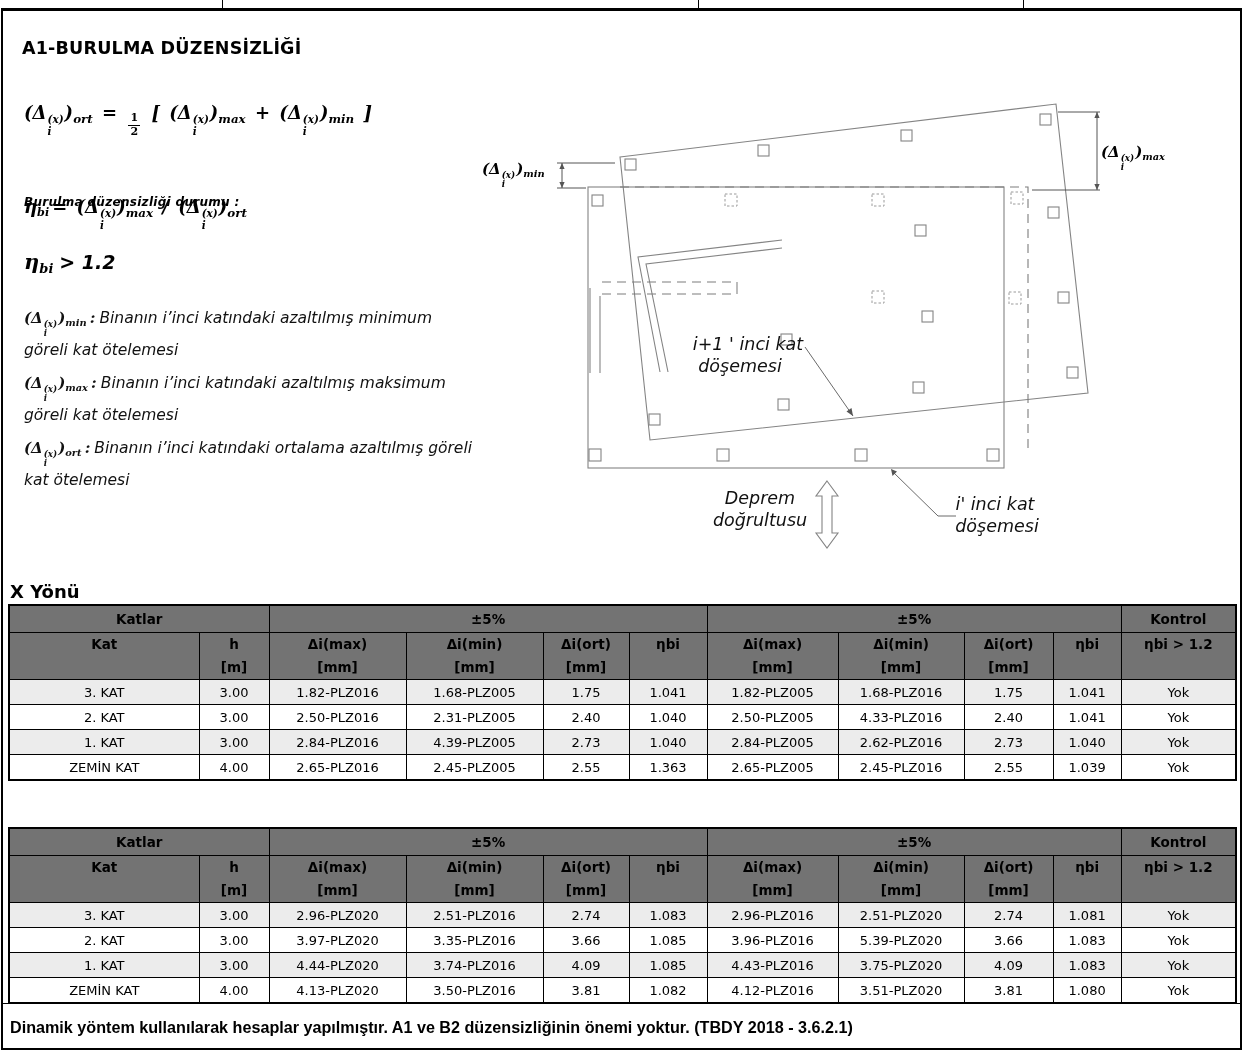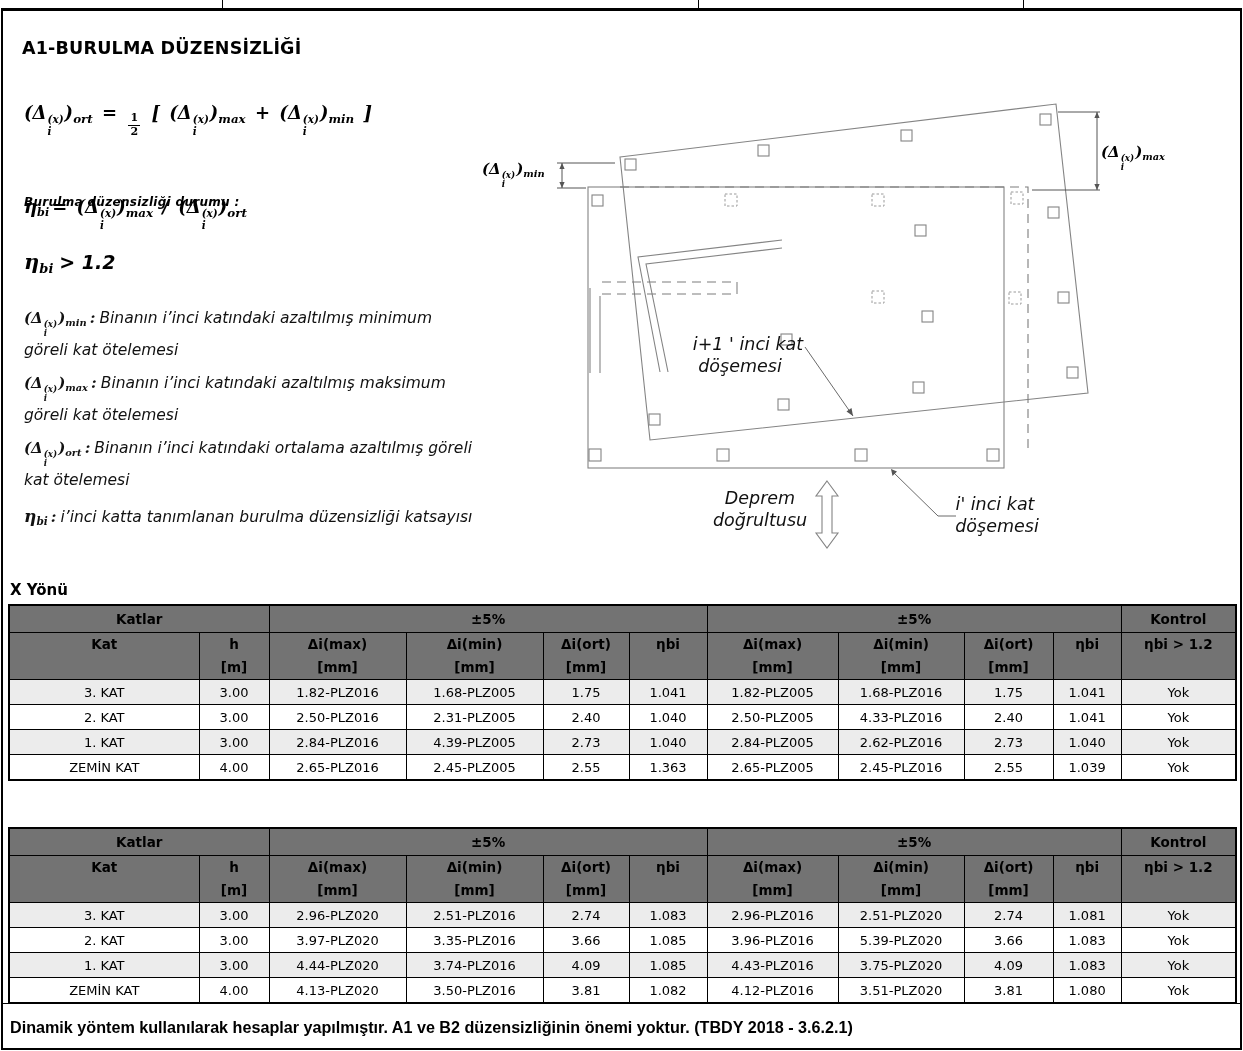--- a/index.html
+++ b/index.html
@@ -43,21 +43,21 @@
   .cad{stroke:#848484;fill:none;stroke-width:1.1;}
   .cadsq{stroke:#848484;fill:#fff;stroke-width:1.1;}
   .caddash{stroke:#7d7d7d;fill:none;stroke-width:1.1;stroke-dasharray:9 6;}
   .cadsq-dash{stroke:#9a9a9a;fill:none;stroke-width:1;stroke-dasharray:2.5 2;}
   .dim{stroke:#555;fill:none;stroke-width:1;}
   .dimhead{fill:#555;stroke:none;}
   .leader{stroke:#6a6a6a;fill:none;stroke-width:1;}
   .diaglabel{font-family:"DejaVu Sans",sans-serif;font-style:italic;font-size:17.5px;fill:#111;}
 
   
-  .sec-title{left:10px;font-size:15px;font-weight:bold;}
+  .sec-title{left:10px;font-size:18px;font-weight:bold;}
   .sx{top:581px;} .sy{top:825px;}
   .twrap{position:absolute;left:8px;}
   .tx{top:604px;} .ty{top:827px;}
   table.dtable{border-collapse:collapse;table-layout:fixed;width:1227px;
                font-family:"DejaVu Sans",sans-serif;font-size:13px;border:2px solid #000;}
   .dtable th,.dtable td{border:1px solid #000;text-align:center;padding:0;overflow:hidden;white-space:nowrap;}
   .dtable thead th{background:#737373;font-weight:bold;font-size:13.5px;}
   .hrow1 th{height:26px;}
   .hrow2 th div{line-height:23px;height:23px;}
   .dtable tbody td{height:24px;background:#fff;}
@@ -125,23 +125,20 @@
     <span class="delta"><span class="dp">(</span><span class="dbase">Δ</span><span class="dstack">
           <span>(x)</span>
           <span>i</span>
         </span><span class="dp">)</span><span class="dsub">max</span></span><span class="defsep">:</span><span>Binanın i’inci katındaki azaltılmış maksimum göreli kat ötelemesi</span>
   </div>
   <div class="abs def d3">
     <span class="delta"><span class="dp">(</span><span class="dbase">Δ</span><span class="dstack">
           <span>(x)</span>
           <span>i</span>
         </span><span class="dp">)</span><span class="dsub">ort</span></span><span class="defsep">:</span><span>Binanın i’inci katındaki ortalama azaltılmış göreli kat ötelemesi</span>
-  </div>
-  <div class="abs def d4">
-    <span class="etacomp"><span class="ebase">η</span><span class="esub">bi</span></span><span class="defsep">:</span><span>i’inci katta tanımlanan burulma düzensizliği katsayısı</span>
   </div>
 
   <svg class="diagram-svg" viewBox="0 0 1243 580" xmlns="http://www.w3.org/2000/svg">
 
     <polygon class="cad" points="620,157 1056,104 1088,393 650,440"></polygon>
 
     <rect class="cad" x="588" y="187" width="416" height="281"></rect>
 
     <path class="caddash" d="M 620,187 H 1028 V 448"></path>
 

